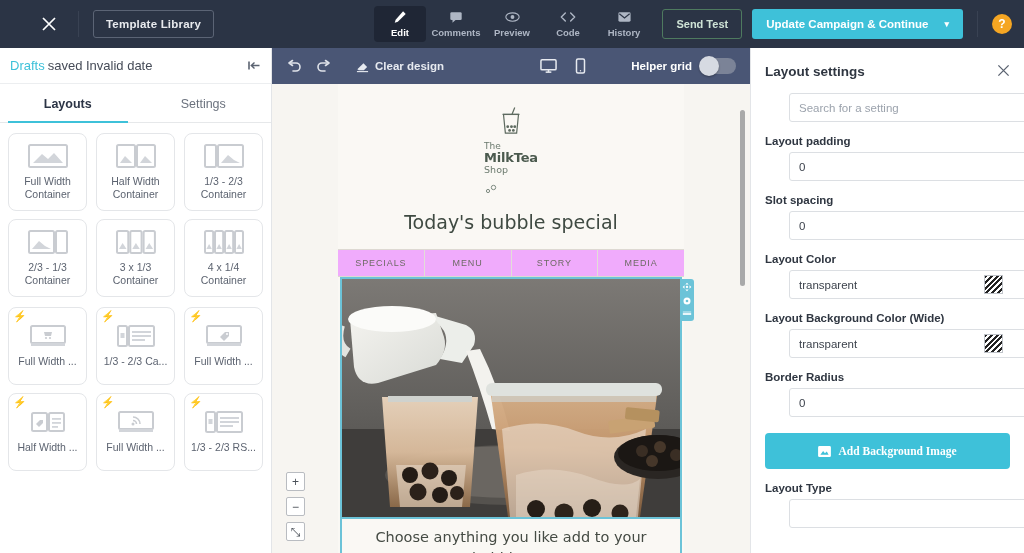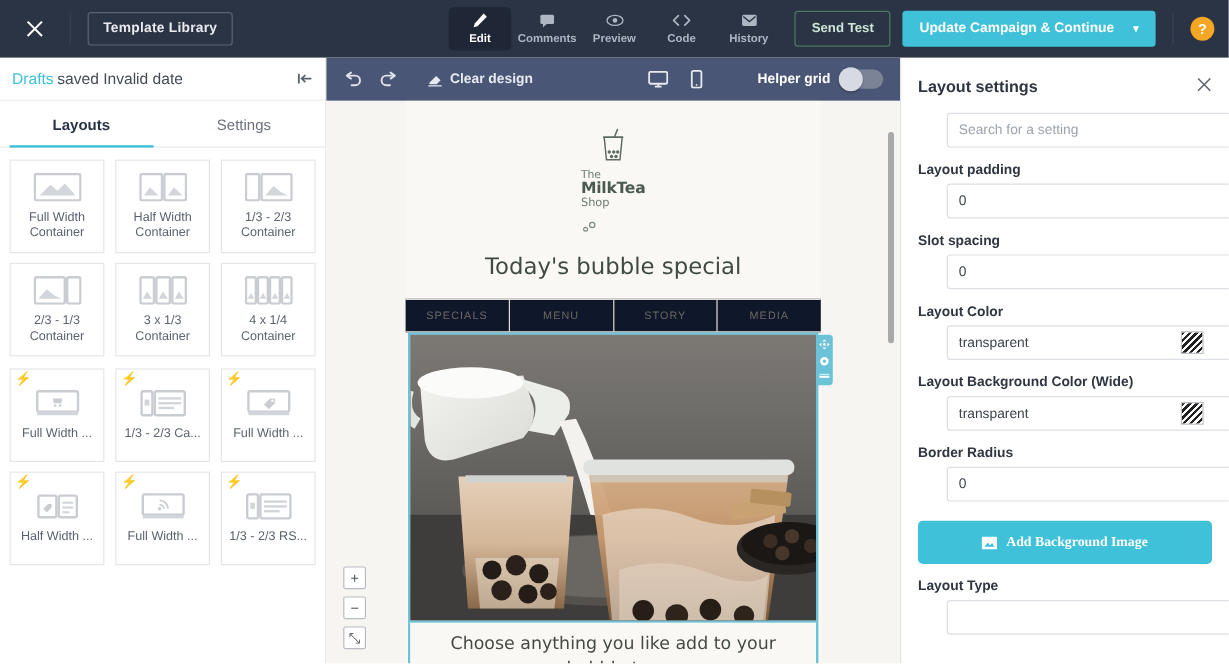--- a/index.html
+++ b/index.html
@@ -6,21 +6,21 @@
   html, body {
     width: 1024px; height: 553px; overflow: hidden;
     font-family: "Liberation Sans", sans-serif;
     background: #ffffff;
   }
   .app { position: relative; width: 1024px; height: 553px; display: flex; flex-direction: column; }
 
   
   .topbar {
     height: 48px; background: #2b3445; display: flex; align-items: center;
-    flex: 0 0 48px; position: relative;
+    flex: 0 0 48px; position: relative; padding-left: 20px;
   }
   .tb-left { display: flex; align-items: center; padding-left: 14px; gap: 0; }
   .close-x {
     width: 30px; height: 30px; display: flex; align-items: center; justify-content: center;
     color: #fff; cursor: pointer;
   }
   .vdiv { width: 1px; height: 26px; background: #47506180; margin: 0 14px; }
   .tpl-btn {
     border: 1px solid #5b6475; color: #e8eaee; background: transparent;
     font-size: 11.5px; font-weight: bold; padding: 7px 12px; border-radius: 3px;
@@ -78,21 +78,21 @@
     flex: 1; text-align: center; font-size: 12.5px; color: #6b727e; padding: 13px 0 11px;
     cursor: pointer; position: relative;
   }
   .lp-tab.active { color: #2b3445; font-weight: bold; }
   .lp-tab.active::after {
     content:""; position: absolute; left: 8px; right: 8px; bottom: -1px; height: 2px; background: #3ec1d9;
   }
   .lp-scroll { flex: 1; overflow: hidden; padding: 10px 8px 0; }
   .card-grid { display: grid; grid-template-columns: repeat(3, 1fr); gap: 8px 9px; }
   .lcard {
-    border: 1px solid #e4e6e9; border-radius: 0; background: #fff; height: 78px;
+    border: 1px solid #e4e6e9; border-radius: 8px; background: #fff; height: 78px;
     display: flex; flex-direction: column; align-items: center; justify-content: center;
     cursor: pointer; position: relative; padding: 4px 2px;
   }
   .lcard-label {
     font-size: 10.5px; color: #5c6370; text-align: center; line-height: 1.25; margin-top: 6px;
   }
   .bolt {
     position: absolute; top: 3px; left: 4px; color: #5b4df0; font-size: 11px; line-height: 1;
   }
   .glyph { display: flex; align-items: center; justify-content: center; height: 26px; }
@@ -133,21 +133,21 @@
   .logo-txt { line-height: 1.05; color: #4b5a4e; font-family: "DejaVu Sans", sans-serif; }
   .logo-the { font-size: 9px; color: #6b7a6e; }
   .logo-mt { font-size: 13px; font-weight: bold; letter-spacing: -.2px; }
   .logo-shop { font-size: 9.5px; color: #6b7a6e; }
   .email-head {
     text-align: center; font-size: 19px; color: #3f4a42; padding: 6px 10px 16px;
     font-family: "DejaVu Sans", sans-serif;
   }
   .email-nav {
     display: flex; border-top: 1px solid #ddd9d2; border-bottom: 1px solid #ddd9d2;
-    background: #0f172a;
+    background: #f0abfc;
   }
   .nav-cell {
     flex: 1; text-align: center; font-size: 9px; color: #6d6a64; letter-spacing: .9px;
     padding: 8px 0; border-right: 1px solid #e2ded7; cursor: pointer;
   }
   .nav-cell:last-child { border-right: none; }
   .sel-block { position: relative; border: 2px solid #6cc3d8; margin: 0 2px; }
   .hero-img {
     height: 238px; width: 100%; position: relative; overflow: hidden; background: #6d6a67;
   }

